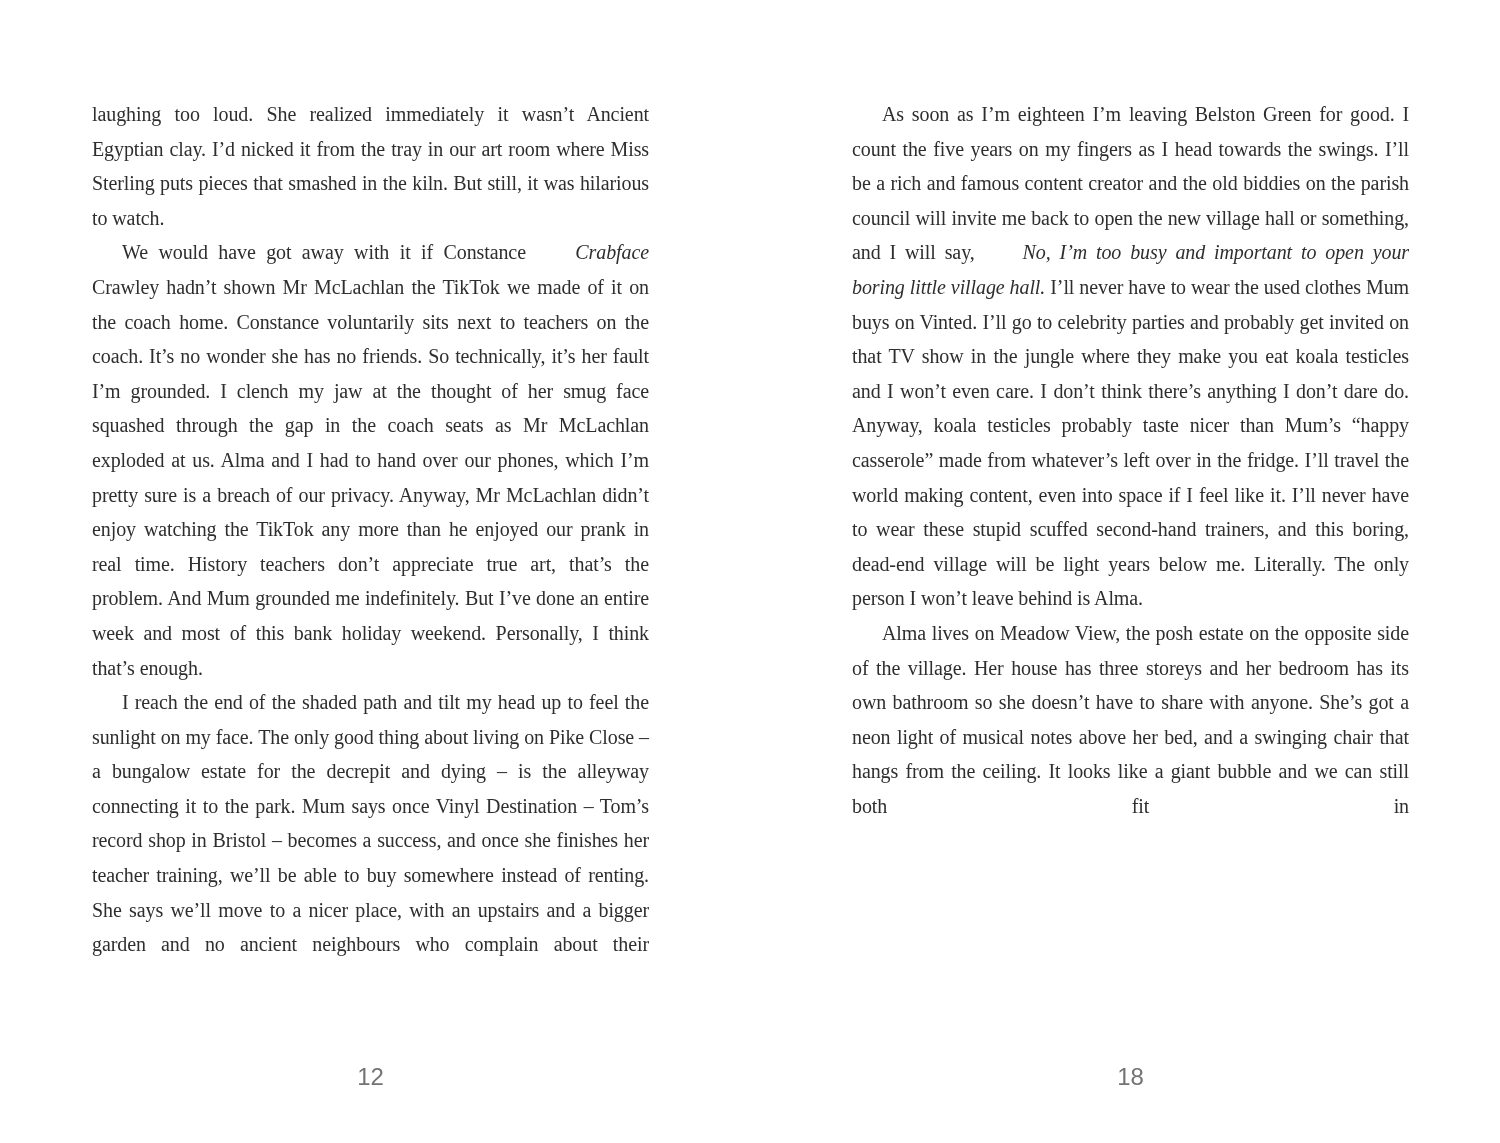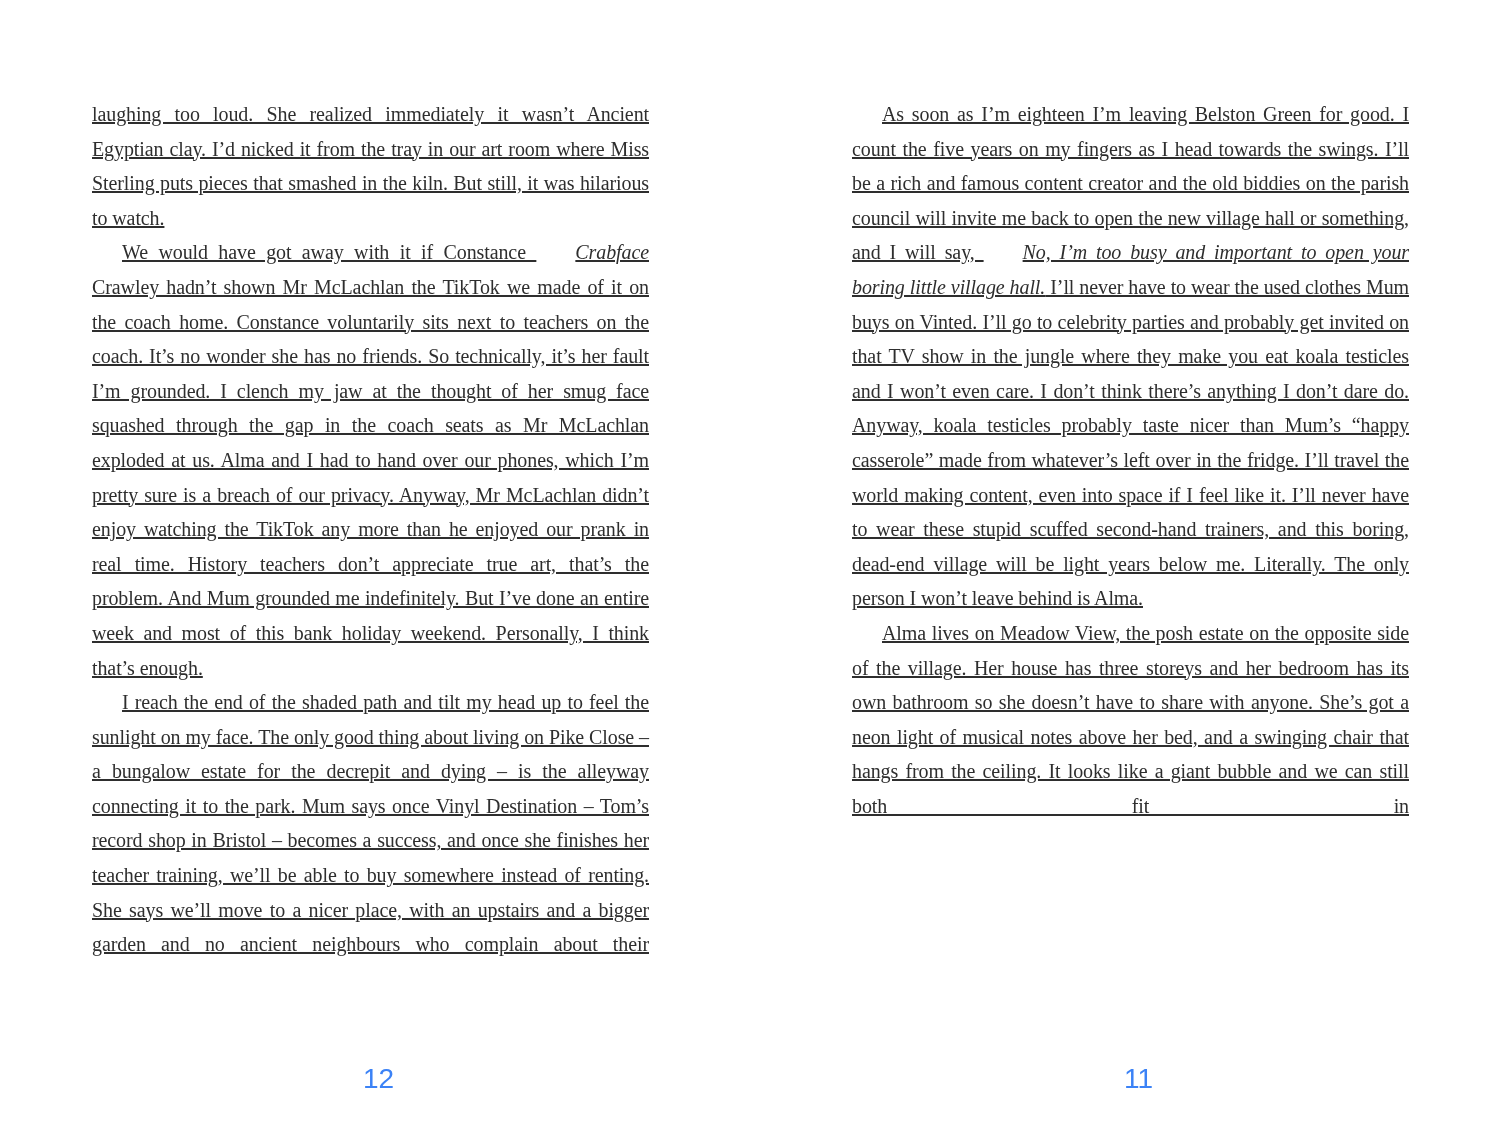--- a/index.html
+++ b/index.html
@@ -25,34 +25,33 @@
   .page-left  { left: 92px; }
   .page-right { left: 852px; }
   .page-text {
     font-size: 20px;
     line-height: 34.6px;
     letter-spacing: -0.1px;
   }
   .para {
     margin: 0;
     text-align: justify;
-    text-decoration: underline;
   }
   .para.indent { text-indent: 30px; }
   .para.cont   { text-align-last: justify; }
   .para em { font-style: italic; margin-left: 39px; }
   .page-number {
     position: absolute;
     top: 966px;
-    left: 8px;
+    left: 0;
     width: 100%;
     text-align: center;
     font-family: "Liberation Sans", "DejaVu Sans", sans-serif;
-    font-size: 28px;
-    color: #3b82f6;
+    font-size: 24px;
+    color: #737373;
   }
 </style>
 </head>
 <body>
 
 <div class="spread">
 
   <section class="page page-left">
     <div class="page-text">
         <p class="para"><span>laughing too loud. She realized immediately it wasn’t Ancient Egyptian clay. I’d nicked it from the tray in our art room where Miss Sterling puts pieces that smashed in the kiln. But still, it was hilarious to watch.</span></p>
@@ -60,16 +59,16 @@
         <p class="para indent cont"><span>I reach the end of the shaded path and tilt my head up to feel the sunlight on my face. The only good thing about living on Pike Close – a bungalow estate for the decrepit and dying – is the alleyway connecting it to the park. Mum says once Vinyl Destination – Tom’s record shop in Bristol – becomes a success, and once she finishes her teacher training, we’ll be able to buy somewhere instead of renting. She says we’ll move to a nicer place, with an upstairs and a bigger garden and no ancient neighbours who complain about their</span></p>
       </div>
     <div class="page-number">12</div>
   </section>
 
   <section class="page page-right">
     <div class="page-text">
         <p class="para indent"><span>As soon as I’m eighteen I’m leaving Belston Green for good. I count the five years on my fingers as I head towards the swings. I’ll be a rich and famous content creator and the old biddies on the parish council will invite me back to open the new village hall or something, and I will say, </span><em>No, I’m too busy and important to open your boring little village hall.</em><span> I’ll never have to wear the used clothes Mum buys on Vinted. I’ll go to celebrity parties and probably get invited on that TV show in the jungle where they make you eat koala testicles and I won’t even care. I don’t think there’s anything I don’t dare do. Anyway, koala testicles probably taste nicer than Mum’s “happy casserole” made from whatever’s left over in the fridge. I’ll travel the world making content, even into space if I feel like it. I’ll never have to wear these stupid scuffed second-hand trainers, and this boring, dead-end village will be light years below me. Literally. The only person I won’t leave behind is Alma.</span></p>
         <p class="para indent cont"><span>Alma lives on Meadow View, the posh estate on the opposite side of the village. Her house has three storeys and her bedroom has its own bathroom so she doesn’t have to share with anyone. She’s got a neon light of musical notes above her bed, and a swinging chair that hangs from the ceiling. It looks like a giant bubble and we can still both fit in</span></p>
       </div>
-    <div class="page-number">11</div>
+    <div class="page-number">18</div>
   </section>
 
 </div>
 
 </body></html>

